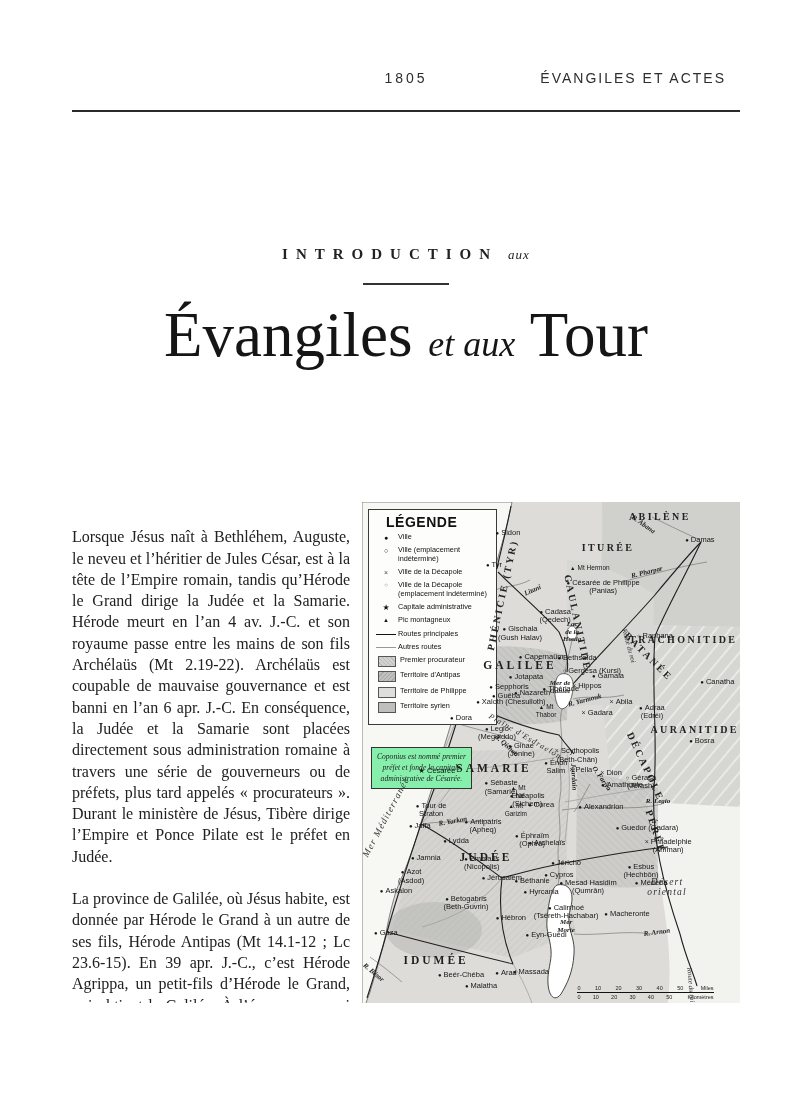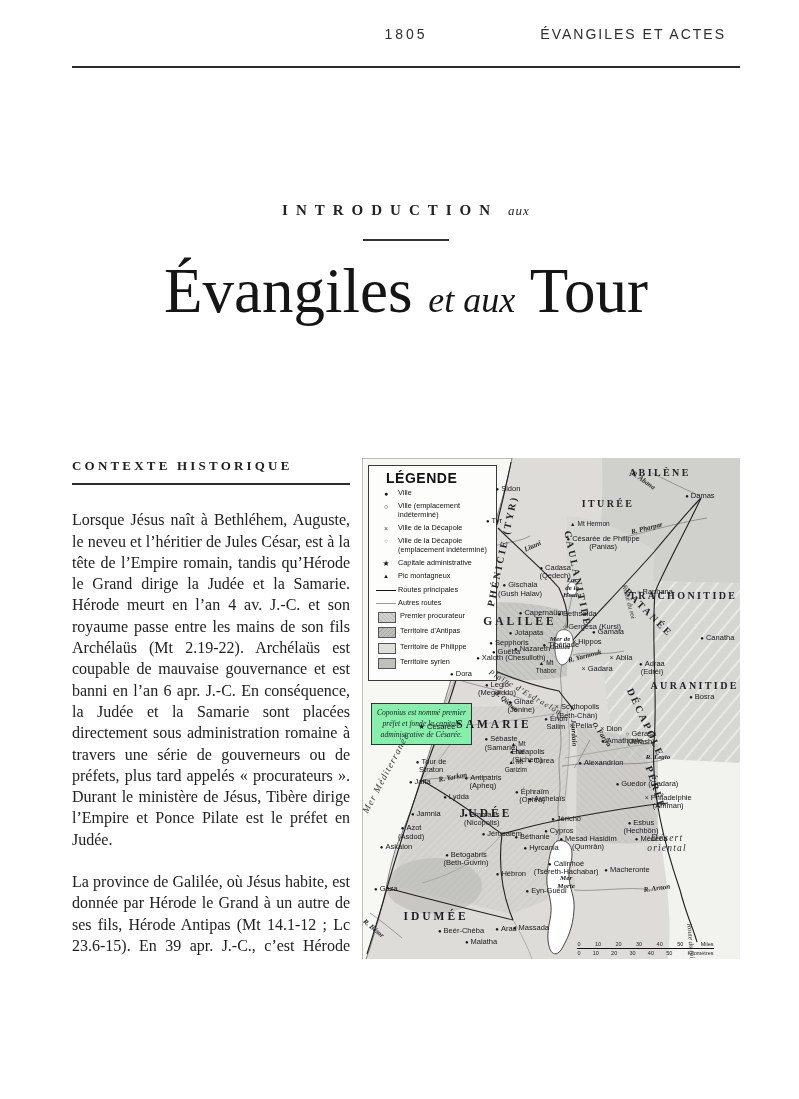--- a/index.html
+++ b/index.html
@@ -1,17 +1,17 @@
 <!DOCTYPE html>
 <html lang="fr"><head>
 <meta charset="utf-8">
 <style>
   html,body{margin:0;padding:0;background:#ffffff;}
   .page{position:relative;width:799px;height:959px;background:#fff;overflow:hidden;
-        font-family:"Liberation Serif",serif;color:#1c1c1c;}
+        font-family:"Liberation Serif",serif;color:#1c1c1c;margin-top:44px;}
   .content{position:absolute;left:72px;top:0;width:668px;}
 
   
   .runhead{position:relative;height:40px;padding-top:26px;
            font-family:"Liberation Sans",sans-serif;color:#2d2d2d;}
   .pagenum{position:absolute;left:0;right:0;text-align:center;font-size:14px;letter-spacing:3px;}
   .runtitle{position:absolute;right:14px;top:26px;font-size:14px;letter-spacing:2px;}
   .headrule{border:none;border-top:2px solid #2a2a2a;margin:0 0 0 0;}
 
   
@@ -107,21 +107,20 @@
       <h1 class="maintitle">
         <span>Évangiles</span>
         <span class="title-it">et aux</span>
         <span>Tour</span>
       </h1>
     </div>
 
     <div class="columns">
 
       <div class="leftcol">
-        <div class="sectionhead">CONTEXTE HISTORIQUE</div>
         <p>Lorsque Jésus naît à Bethléhem, Auguste, le neveu et l’héritier de Jules César, est à la tête de l’Empire romain, tandis qu’Hérode le Grand dirige la Judée et la Samarie. Hérode meurt en l’an 4 av. J.-C. et son royaume passe entre les mains de son fils Archélaüs (Mt 2.19-22). Archélaüs est coupable de mauvaise gouvernance et est banni en l’an 6 apr. J.-C. En conséquence, la Judée et la Samarie sont placées directement sous administration romaine à travers une série de gouverneurs ou de préfets, plus tard appelés « procurateurs ». Durant le ministère de Jésus, Tibère dirige l’Empire et Ponce Pilate est le préfet en Judée.</p>
         <p>La province de Galilée, où Jésus habite, est donnée par Hérode le Grand à un autre de ses fils, Hérode Antipas (Mt 14.1-12 ; Lc 23.6-15). En 39 apr. J.-C., c’est Hérode Agrippa, un petit-fils d’Hérode le Grand, qui obtient la Galilée. À l’époque, un ami d’enfance d’Agrippa, Claude, est l’empereur de Rome. Il fait d’Agrippa le roi de Judée et de Samarie. Agrippa est populaire auprès des Juifs, mais son règne est court. Il persécute les apôtres, et lorsqu’il se laisse être adoré comme un dieu, il est frappé d’une maladie</p>
       </div>
 
       <div class="rightcol">
 
         <div class="mapcanvas">
           <svg width="378" height="533" viewBox="0 0 378 533">
             <defs>
               <pattern id="hatch" width="5" height="5" patternUnits="userSpaceOnUse" patternTransform="rotate(45)">

